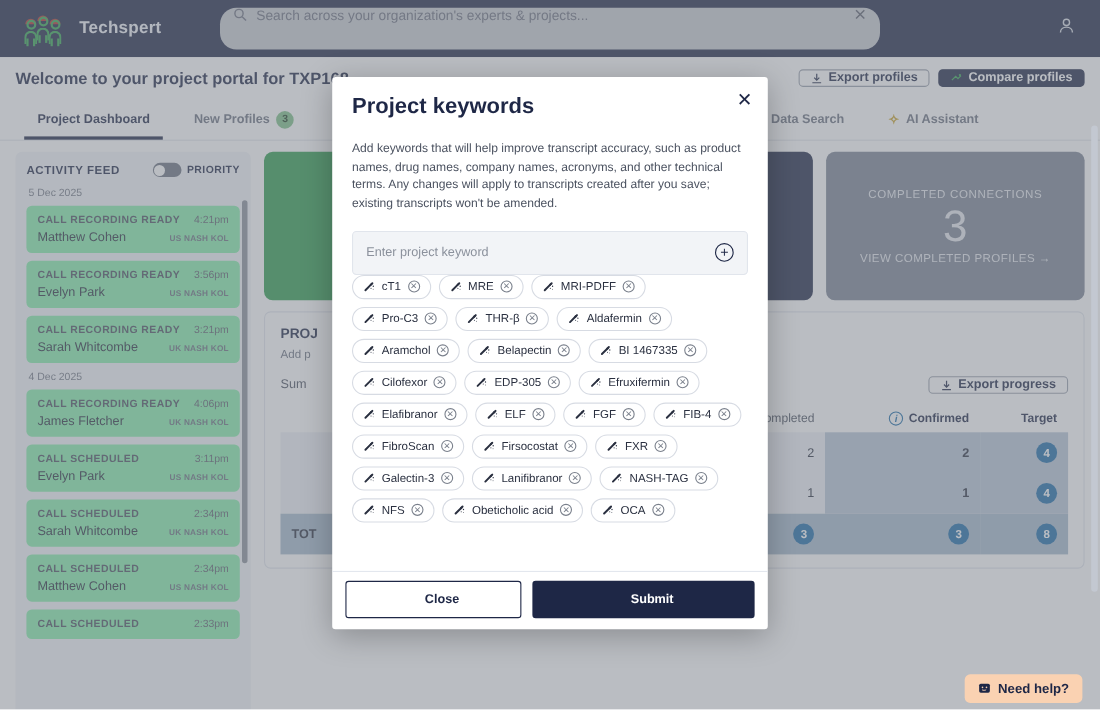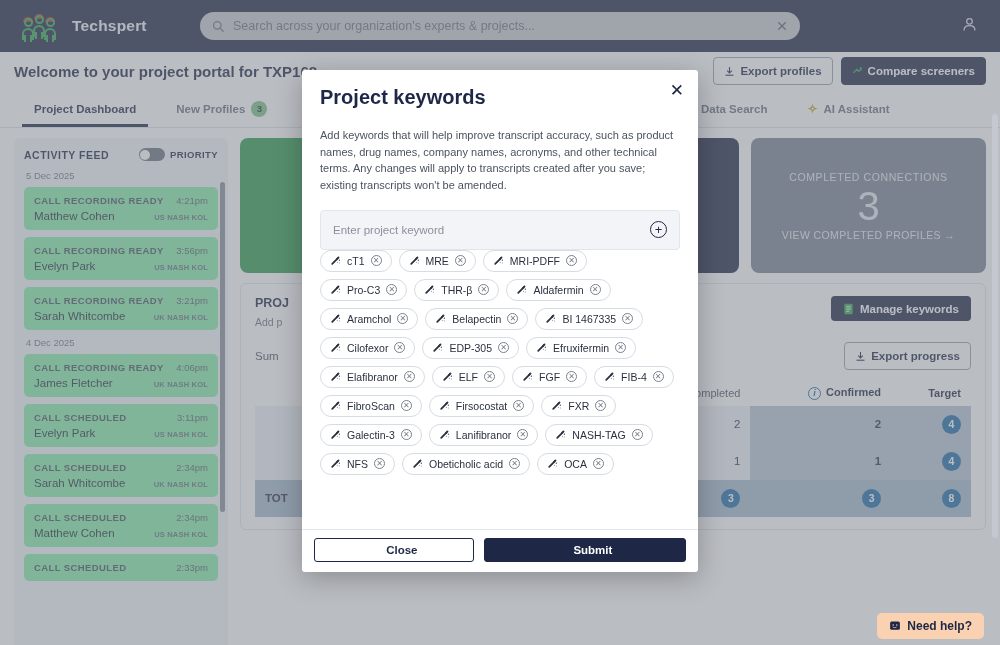--- a/index.html
+++ b/index.html
@@ -44,36 +44,36 @@
     border: 2px solid #35a853; border-bottom: none;
     border-radius: 6px 6px 0 0; background: transparent;
   }
   .lp .leg {
     position: absolute; top: 17px; width: 2px; height: 7px; background: #35a853;
   }
   .logo-text { color: #eef1f6; font-size: 15.5px; font-weight: 700; letter-spacing: .2px; }
 
   .search-box {
     position: absolute; left: 200px; width: 600px;
-    height: 28px; background: #c9ccd2; border-radius: 15px;
-    display: flex; align-items: center; padding: 0 12px; gap: 8px;
+    height: 38px; background: #c9ccd2; border-radius: 15px;
+    display: flex; padding: 0 12px; gap: 8px;
   }
   .search-box .ph { color: #6d7280; font-size: 12.5px; flex: 1; }
   .nav-avatar { position: absolute; right: 22px; color: #d9dde5; }
 
   
   .page-head {
     height: 38px; background: #fff;
     display: flex; align-items: center; padding: 0 14px;
     position: relative;
   }
   .welcome { font-size: 15px; font-weight: 700; color: #1e2746; }
   .head-btns { position: absolute; right: 14px; display: flex; gap: 8px; }
   .btn {
-    height: 28px; border-radius: 4px; font-size: 11.5px; font-weight: 700;
+    height: 16px; border-radius: 4px; font-size: 11.5px; font-weight: 700;
     display: inline-flex; align-items: center; gap: 5px; padding: 0 10px;
     cursor: pointer; white-space: nowrap;
   }
   .btn-outline { background: #fff; border: 1px solid #9aa1ad; color: #1e2746; }
   .btn-navy { background: #1e2746; border: 1px solid #1e2746; color: #fff; }
 
   
   .tabs {
     height: 38px; background: #fff; display: flex; align-items: stretch;
     border-bottom: 1px solid #dfe3ea; padding: 0 14px;
@@ -226,21 +226,21 @@
     display: inline-flex; align-items: center; justify-content: center;
     font-size: 8px; line-height: 1; cursor: pointer;
   }
   .wand { flex: none; }
   .char-count { font-size: 10.5px; color: #4b5260; padding: 12px 18px 8px; flex: none; }
   .modal-foot {
     border-top: 1px solid #e3e7ee; padding: 8px 12px 10px;
     display: flex; gap: 10px; flex: none;
   }
   .foot-btn {
-    flex: 1; height: 24px; border-radius: 3px; font-size: 11.5px; font-weight: 700;
+    flex: 1; height: 34px; border-radius: 3px; font-size: 11.5px; font-weight: 700;
     display: inline-flex; align-items: center; justify-content: center; cursor: pointer; padding-left: 16px;
   }
   .foot-close { background: #fff; border: 1px solid #1e2746; color: #1e2746; }
   .foot-submit { background: #1e2746; border: 1px solid #1e2746; color: #fff; flex: 1.3; }
   .modal-scroll {
     position: absolute; right: 2px; top: 114px; width: 6px; height: 424px;
     background: #c3c8d1; border-radius: 3px; z-index: 101;
   }
 </style>
 </head>
@@ -307,21 +307,21 @@
             <path d="M4.6 6.6 8 10l3.4-3.4" fill="none" stroke="#1e2746" stroke-width="1.6"></path>
             <line x1="2.2" y1="13.4" x2="13.8" y2="13.4" stroke="#1e2746" stroke-width="1.6"></line>
           </svg>
           <span>Export profiles</span>
         </span>
         <span class="btn btn-navy">
           <svg width="11" height="11" viewBox="0 0 16 16">
             <path d="M2 10 L7 5 L10 8 L14 4" fill="none" stroke="#35a853" stroke-width="1.7"></path>
             <circle cx="12.6" cy="3.2" r="1.5" fill="#35a853"></circle>
           </svg>
-          <span>Compare screeners</span>
+          <span>Compare profiles</span>
         </span>
       </div>
     </div>
 
     <div class="tabs">
       <span class="tab active">
         <span>Project Dashboard</span>
       </span>
       <span class="tab">
         <span>New Profiles</span>
@@ -453,29 +453,20 @@
             </span>
           </div>
         </div>
 
         <div class="panel">
           <div class="panel-head">
             <div>
               <div class="panel-title">PROJ</div>
               <div class="panel-sub">Add p</div>
             </div>
-            <span class="mk-btn">
-              <svg width="11" height="12" viewBox="0 0 14 16">
-                <rect x="1.5" y="1" width="11" height="14" rx="1.5" fill="#35a853"></rect>
-                <line x1="4" y1="5" x2="10" y2="5" stroke="#fff" stroke-width="1.2"></line>
-                <line x1="4" y1="8" x2="10" y2="8" stroke="#fff" stroke-width="1.2"></line>
-                <line x1="4" y1="11" x2="8" y2="11" stroke="#fff" stroke-width="1.2"></line>
-              </svg>
-              <span>Manage keywords</span>
-            </span>
           </div>
 
           <div style="display:flex;justify-content:space-between;align-items:center;margin-top:14px;">
             <span style="font-size:11.5px;color:#4b5260;">Sum</span>
             <span class="btn btn-outline">
               <svg width="11" height="11" viewBox="0 0 16 16">
                 <line x1="8" y1="1.5" x2="8" y2="9.5" stroke="#1e2746" stroke-width="1.6"></line>
                 <path d="M4.6 6.6 8 10l3.4-3.4" fill="none" stroke="#1e2746" stroke-width="1.6"></path>
                 <line x1="2.2" y1="13.4" x2="13.8" y2="13.4" stroke="#1e2746" stroke-width="1.6"></line>
               </svg>

